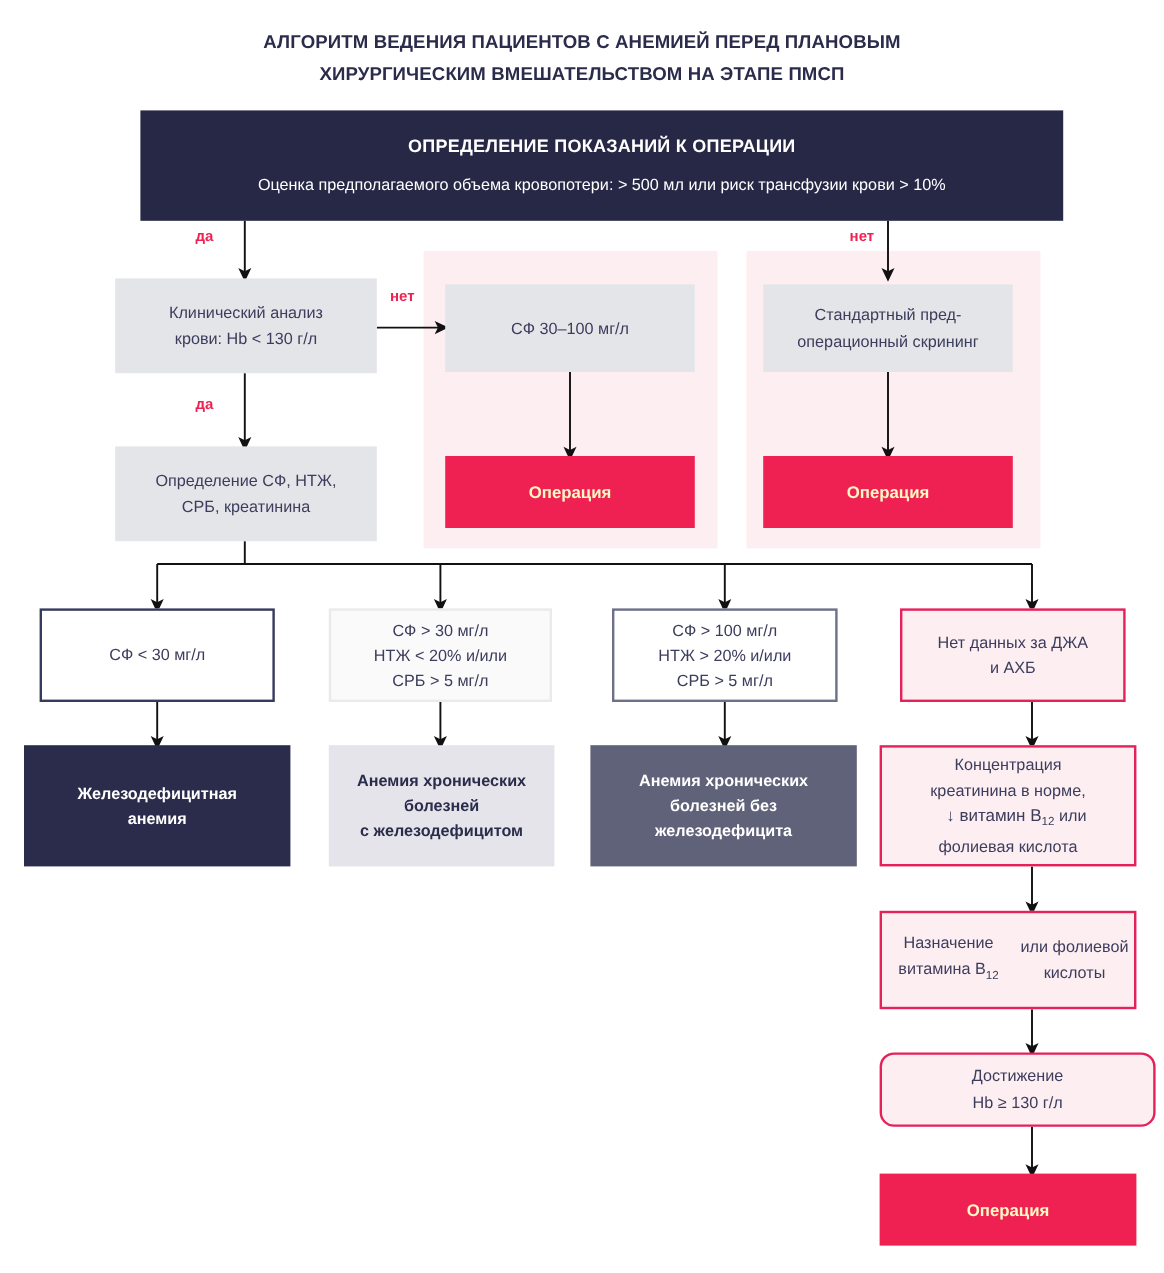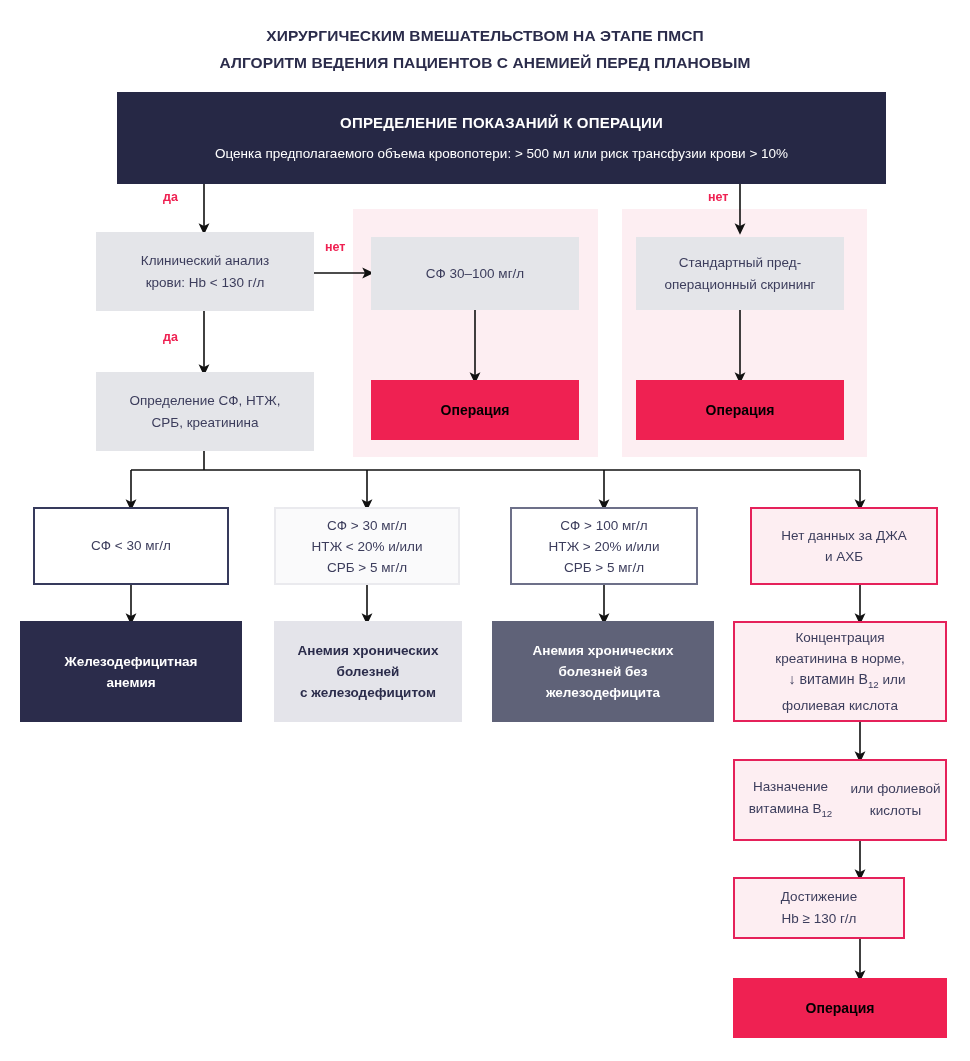--- a/index.html
+++ b/index.html
@@ -62,21 +62,21 @@
     letter-spacing: 0.2px;
     margin-bottom: 9px;
   }
   .hdr .hdr-sub {
     font-size: 13.5px;
     font-weight: normal;
   }
   .node.gray   { background: #e4e5e9; }
   .node.crimson{
     background: #ef2152;
-    color: #000000;
+    color: #fef9c3;
     font-weight: bold;
     font-size: 14px;
   }
   .node.outline-dark {
     background: #ffffff;
     border: 2px solid #363a5c;
   }
   .node.outline-faint {
     background: #fafafb;
     border: 2px solid #eaeaee;
@@ -129,22 +129,22 @@
   }
   sub { font-size: 0.72em; }
   .dn { font-size: 1.05em; margin-left: 14px; }
 </style>
 </head>
 <body>
 
 <div id="canvas">
 
   <div class="title">
+    <div>АЛГОРИТМ ВЕДЕНИЯ ПАЦИЕНТОВ С АНЕМИЕЙ ПЕРЕД ПЛАНОВЫМ</div>
     <div>ХИРУРГИЧЕСКИМ ВМЕШАТЕЛЬСТВОМ НА ЭТАПЕ ПМСП</div>
-    <div>АЛГОРИТМ ВЕДЕНИЯ ПАЦИЕНТОВ С АНЕМИЕЙ ПЕРЕД ПЛАНОВЫМ</div>
   </div>
 
   <div class="panel" style="left:353px; top:209px; width:245px; height:248px;"></div>
   <div class="panel" style="left:622px; top:209px; width:245px; height:248px;"></div>
 
   <svg id="wires" viewBox="0 0 970 1061">
     <defs>
       <marker id="ah" markerWidth="9" markerHeight="9" refX="4.2" refY="4" orient="auto" markerUnits="strokeWidth">
         <path d="M0.6,0.6 L7.8,4 L0.6,7.4 L2.3,4 Z" fill="#111111"></path>
       </marker>
@@ -235,20 +235,20 @@
     <span>креатинина в норме,</span>
     <span><span class="dn">↓ витамин B</span><sub>12</sub><span> или</span></span>
     <span>фолиевая кислота</span>
   </div>
 
   <div class="node outline-pink" style="left:733px; top:759px; width:214px; height:82px; flex-direction:row; line-height:22px;">
     <span><span>Назначение витамина B</span><sub>12</sub></span>
     <span>или фолиевой кислоты</span>
   </div>
 
-  <div class="node outline-pink" style="left:733px; top:877px; width:172px; height:62px; flex-direction:column; line-height:22px;">
+  <div class="node outline-pink" style="left:733px; top:877px; width:230px; height:62px; flex-direction:column; line-height:22px;border-radius:12px;">
     <span>Достижение</span>
     <span>Hb ≥ 130 г/л</span>
   </div>
 
   <div class="node crimson" style="left:733px; top:978px; width:214px; height:60px;">Операция</div>
 
 </div>
 
 </body></html>

